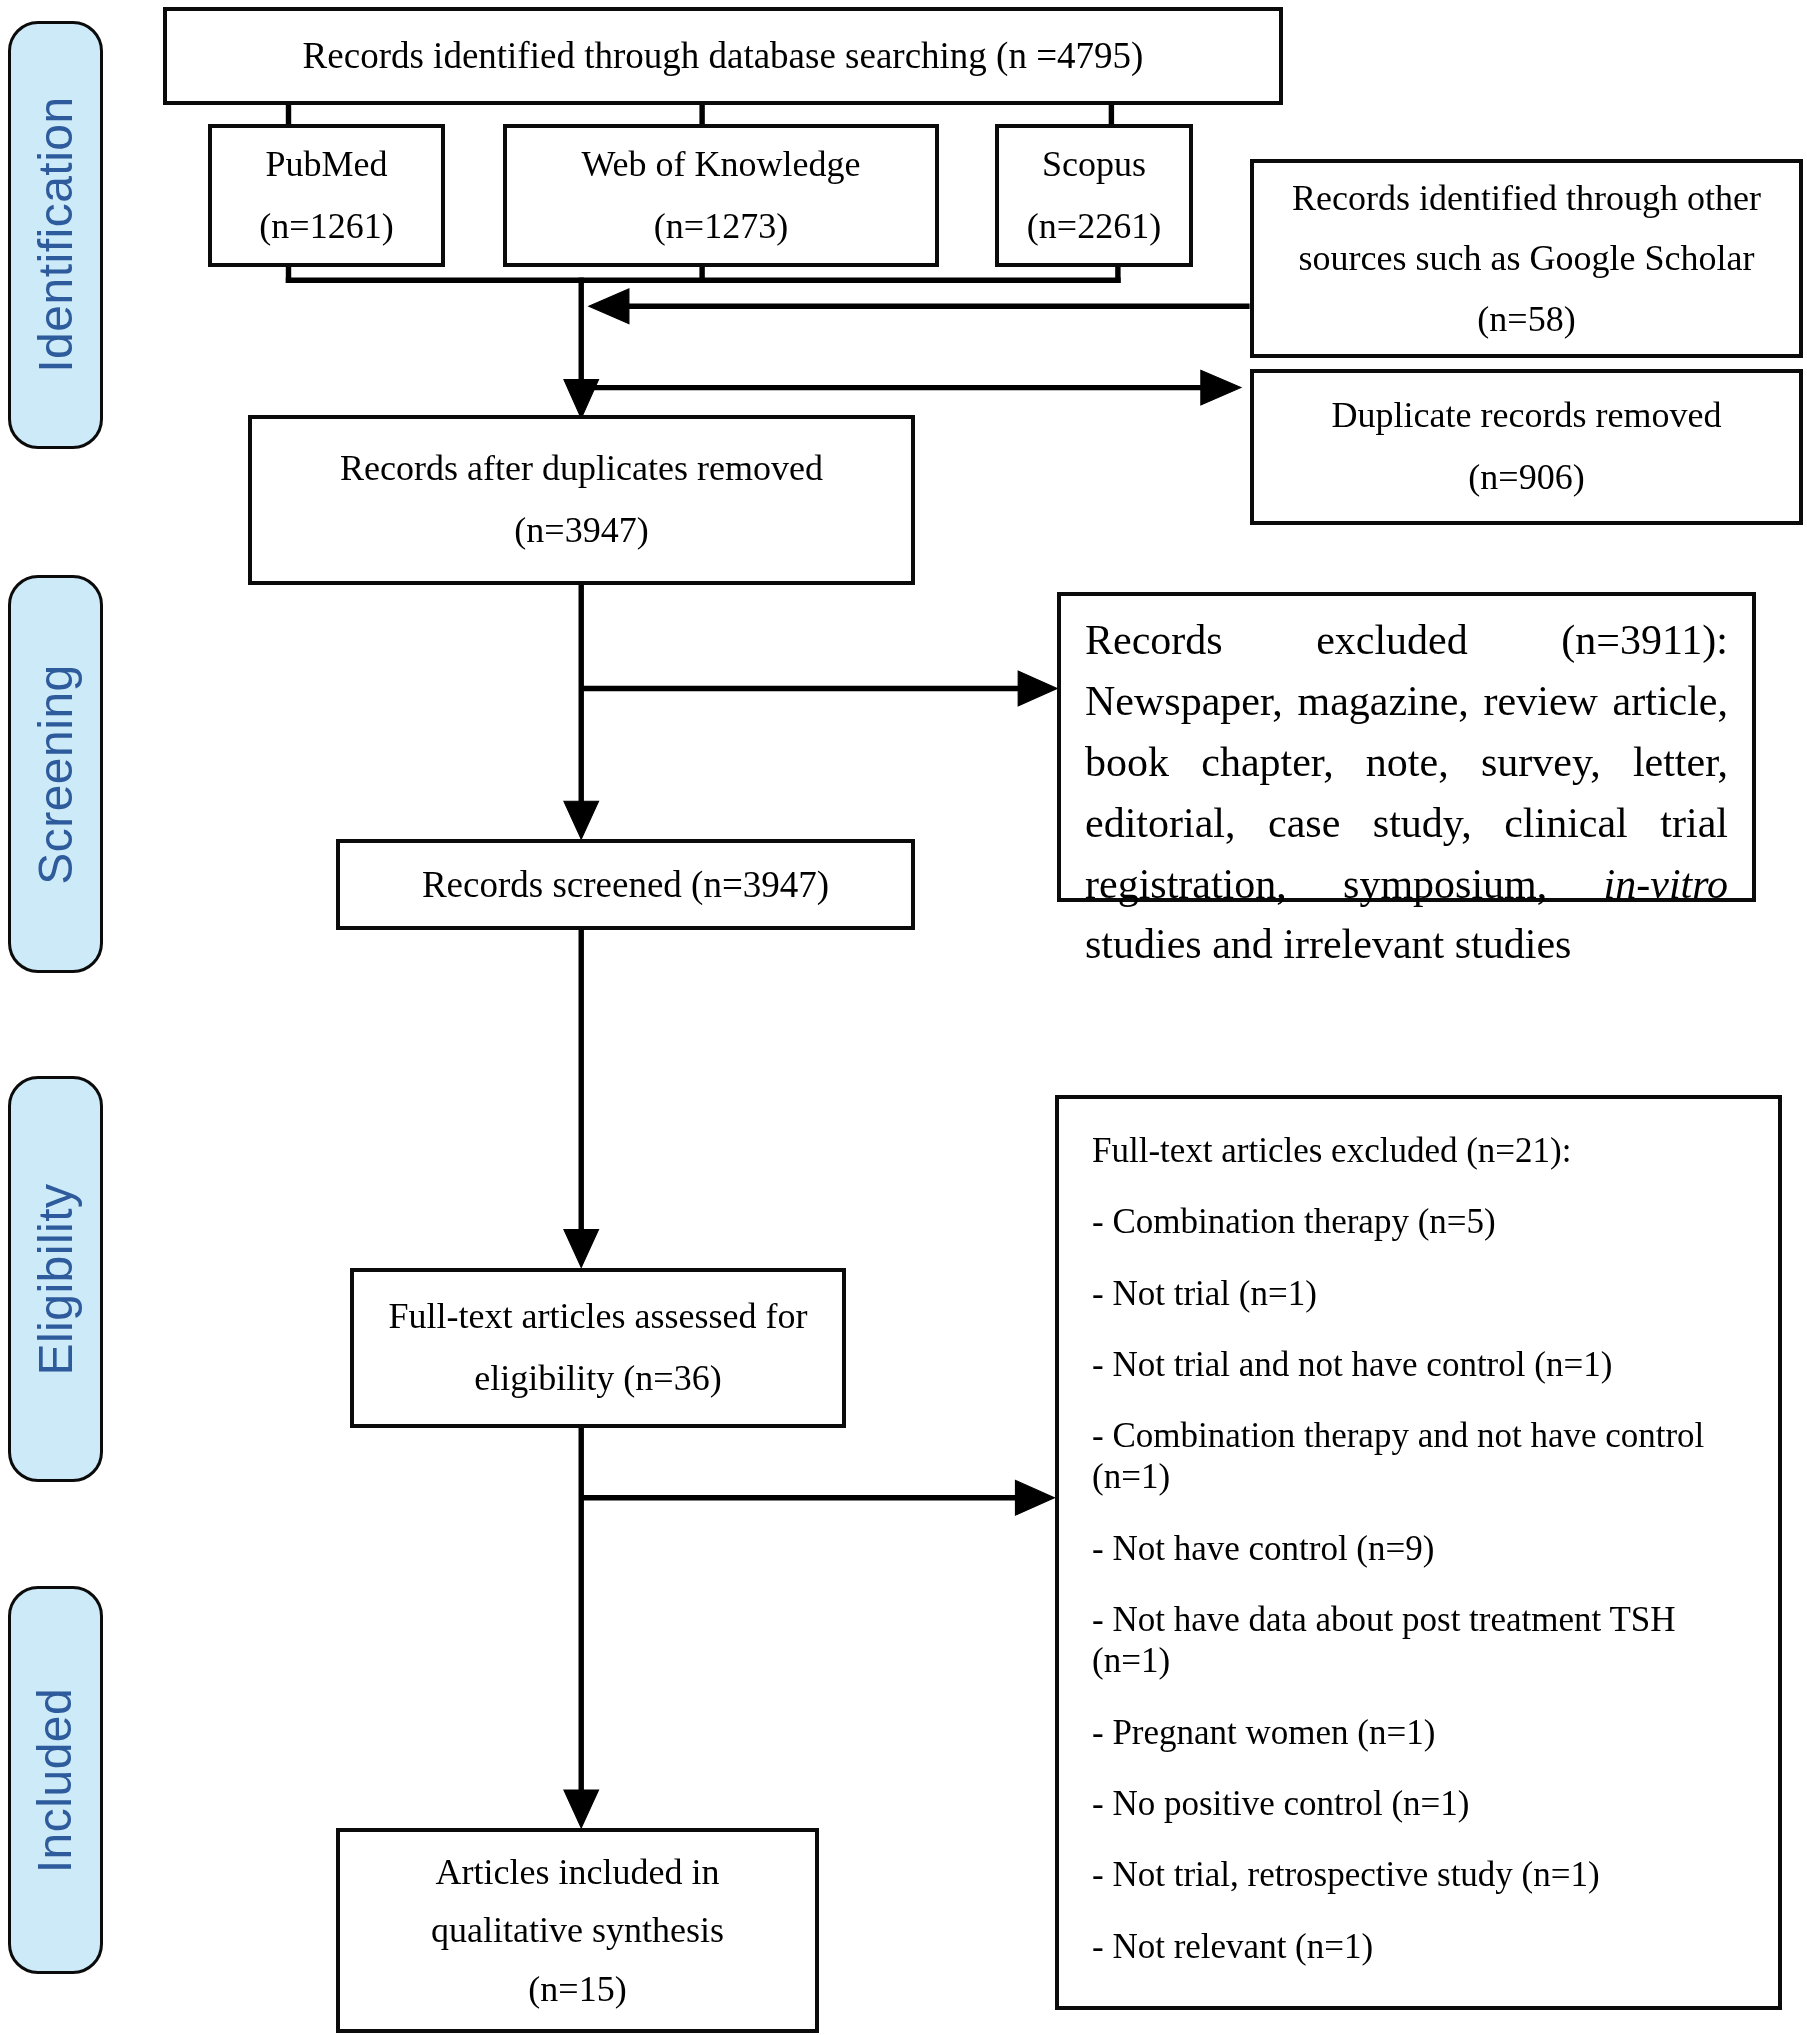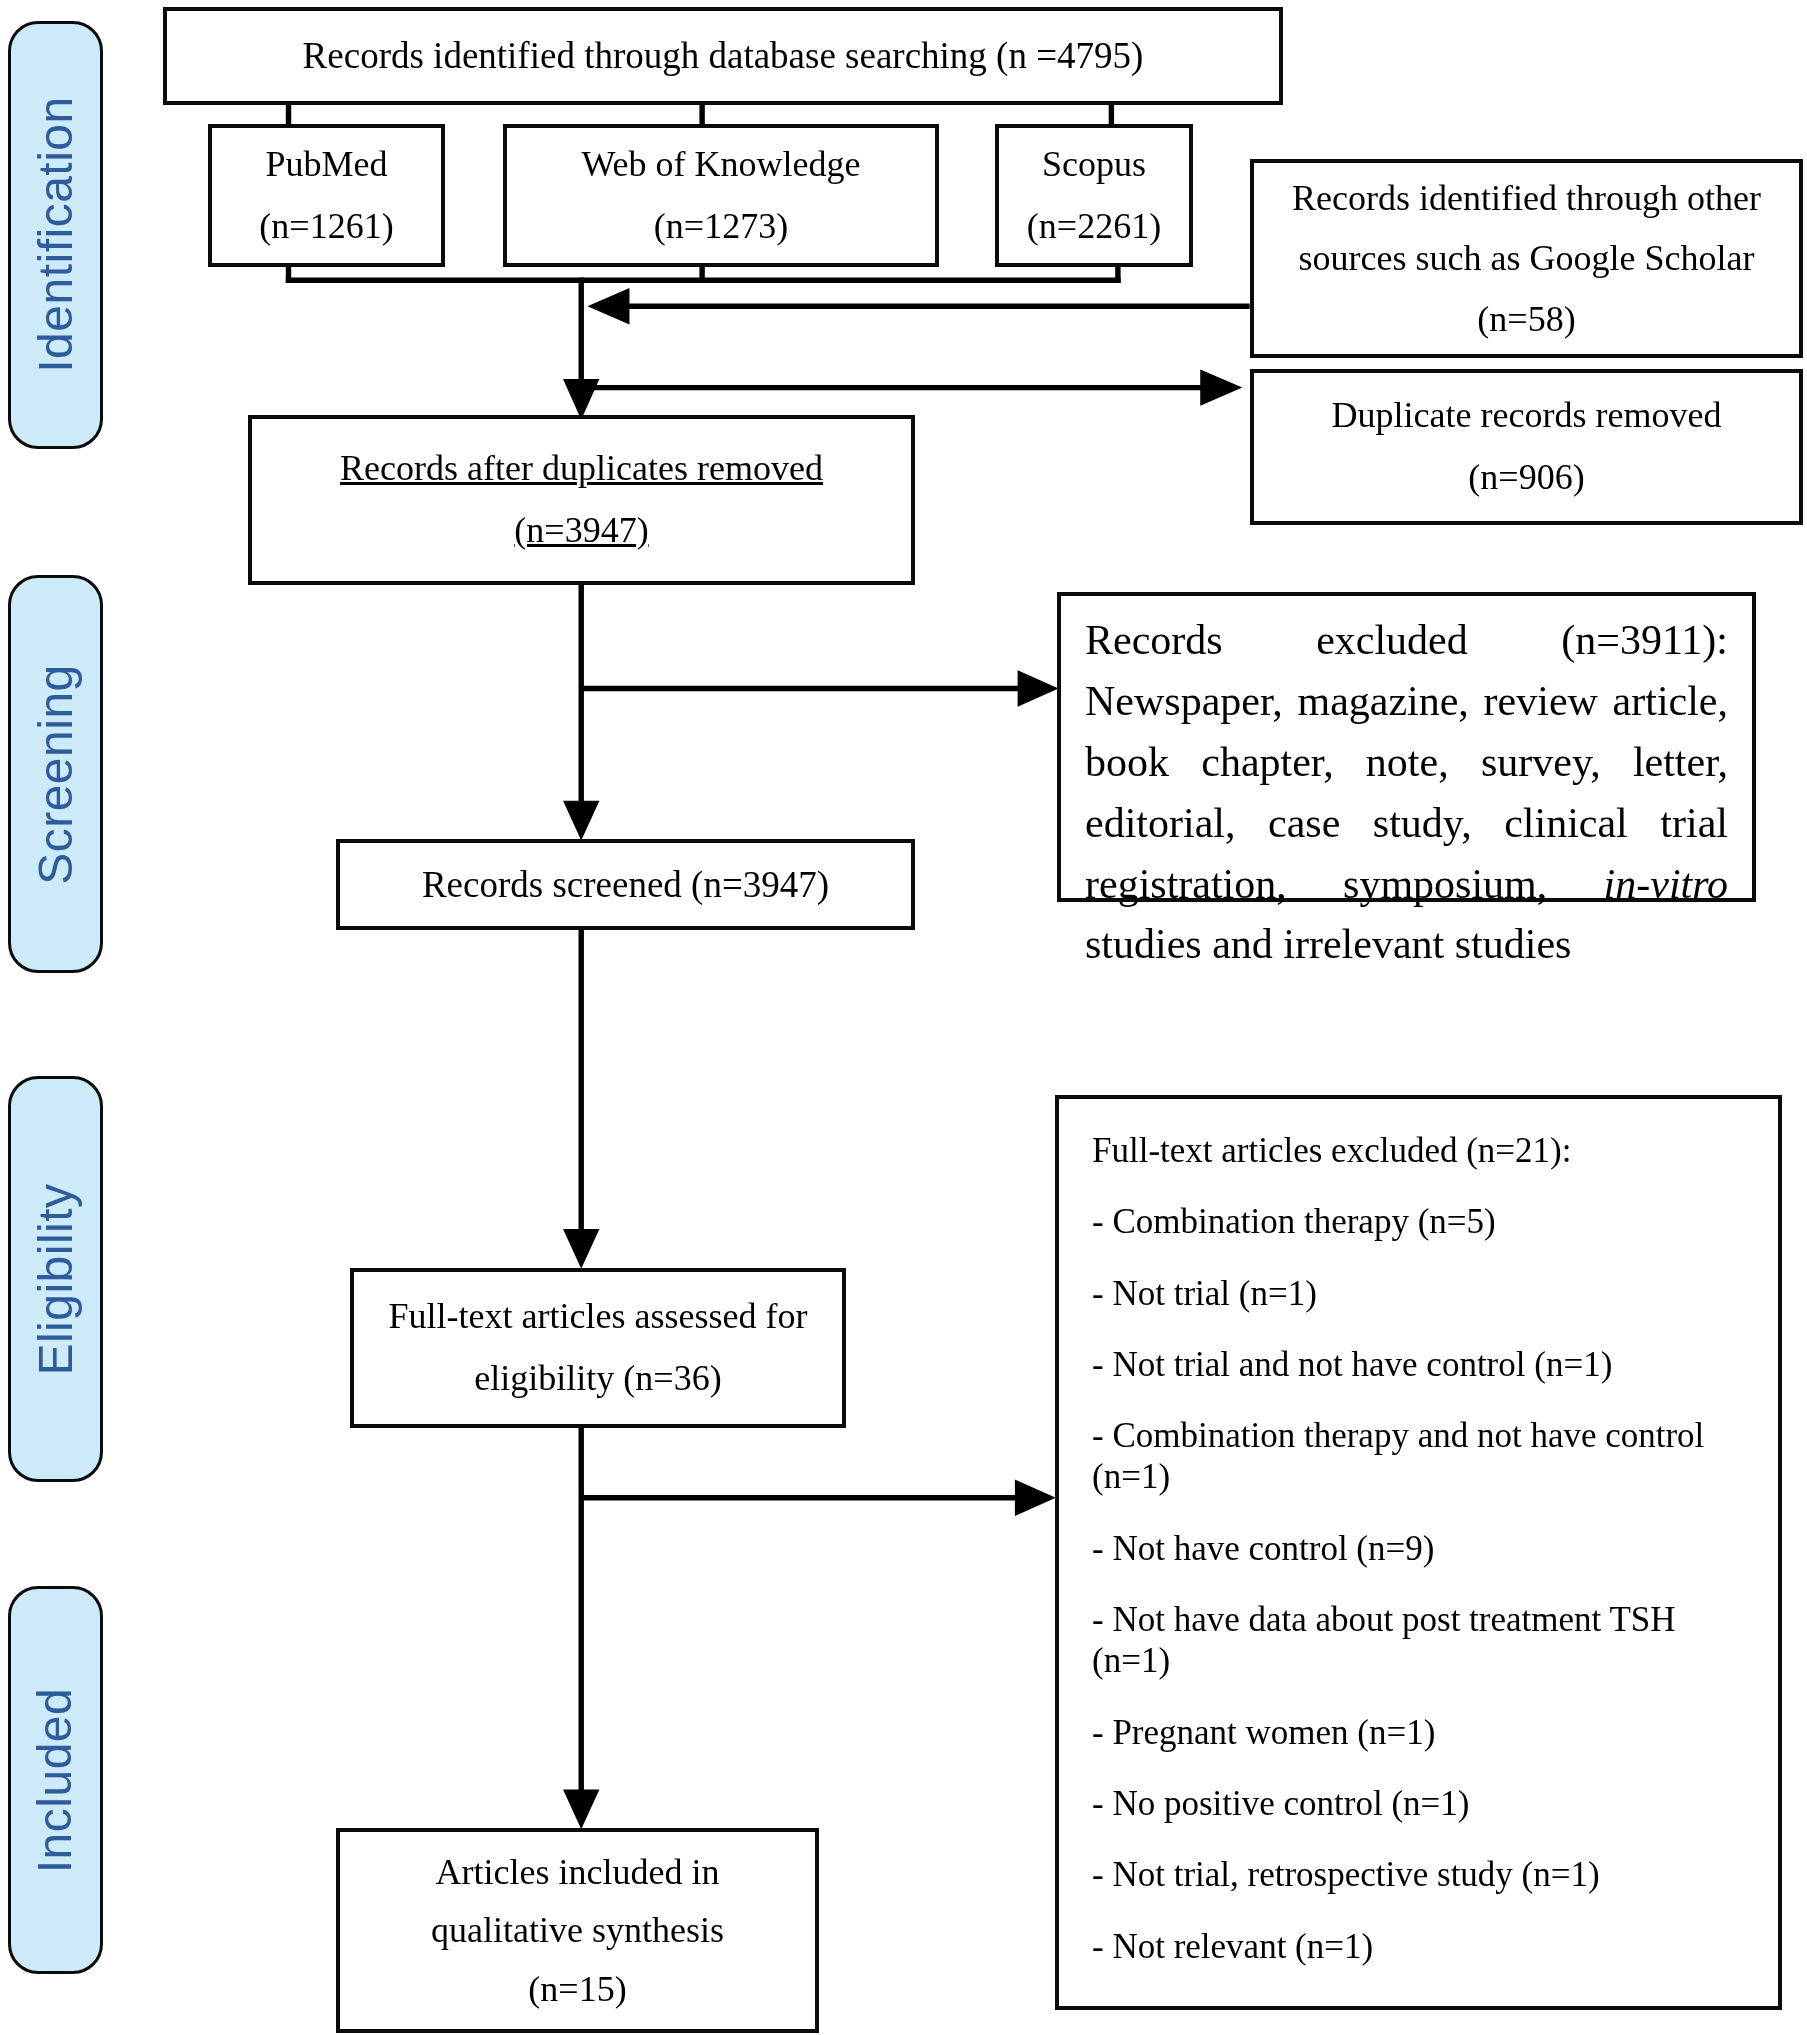--- a/index.html
+++ b/index.html
@@ -17,21 +17,21 @@
   
   .fbox{position:absolute;background:#fff;border:4.3px solid #0b0b0b;box-sizing:border-box;
         display:flex;flex-direction:column;align-items:center;justify-content:center;
         text-align:center;font-size:36px;line-height:1.72;}
   #box-db-search{left:163px;top:6.5px;width:1120px;height:98px;font-size:37px;}
   #box-pubmed{left:208px;top:124px;width:237px;height:143px;}
   #box-wok{left:503px;top:124px;width:436px;height:143px;}
   #box-scopus{left:995px;top:124px;width:198px;height:143px;}
   #box-other-sources{left:1250px;top:159px;width:553px;height:199px;line-height:1.68;}
   #box-duplicates{left:1250px;top:369px;width:553px;height:156px;}
-  #box-after-duplicates{left:248px;top:415px;width:667px;height:170px;text-decoration:underline;}
+  #box-after-duplicates{left:248px;top:415px;width:667px;height:170px;}
   #box-records-excluded{left:1057px;top:592px;width:699px;height:310px;
         display:block;text-align:justify;padding:14px 24px;font-size:42px;line-height:1.45;}
   #box-records-excluded p{margin:0;}
   #box-screened{left:336px;top:839px;width:579px;height:91px;font-size:37px;}
   #box-ft-excluded{left:1055px;top:1095px;width:727px;height:915px;
         display:block;text-align:left;padding:31px 33px 0 33px;font-size:35px;line-height:1.18;}
   #box-ft-excluded p{margin:0 0 30px 0;}
   #box-assessed{left:350px;top:1268px;width:496px;height:160px;}
   #box-included{left:336px;top:1828px;width:483px;height:205px;line-height:1.62;}
   .it{font-style:italic;}

